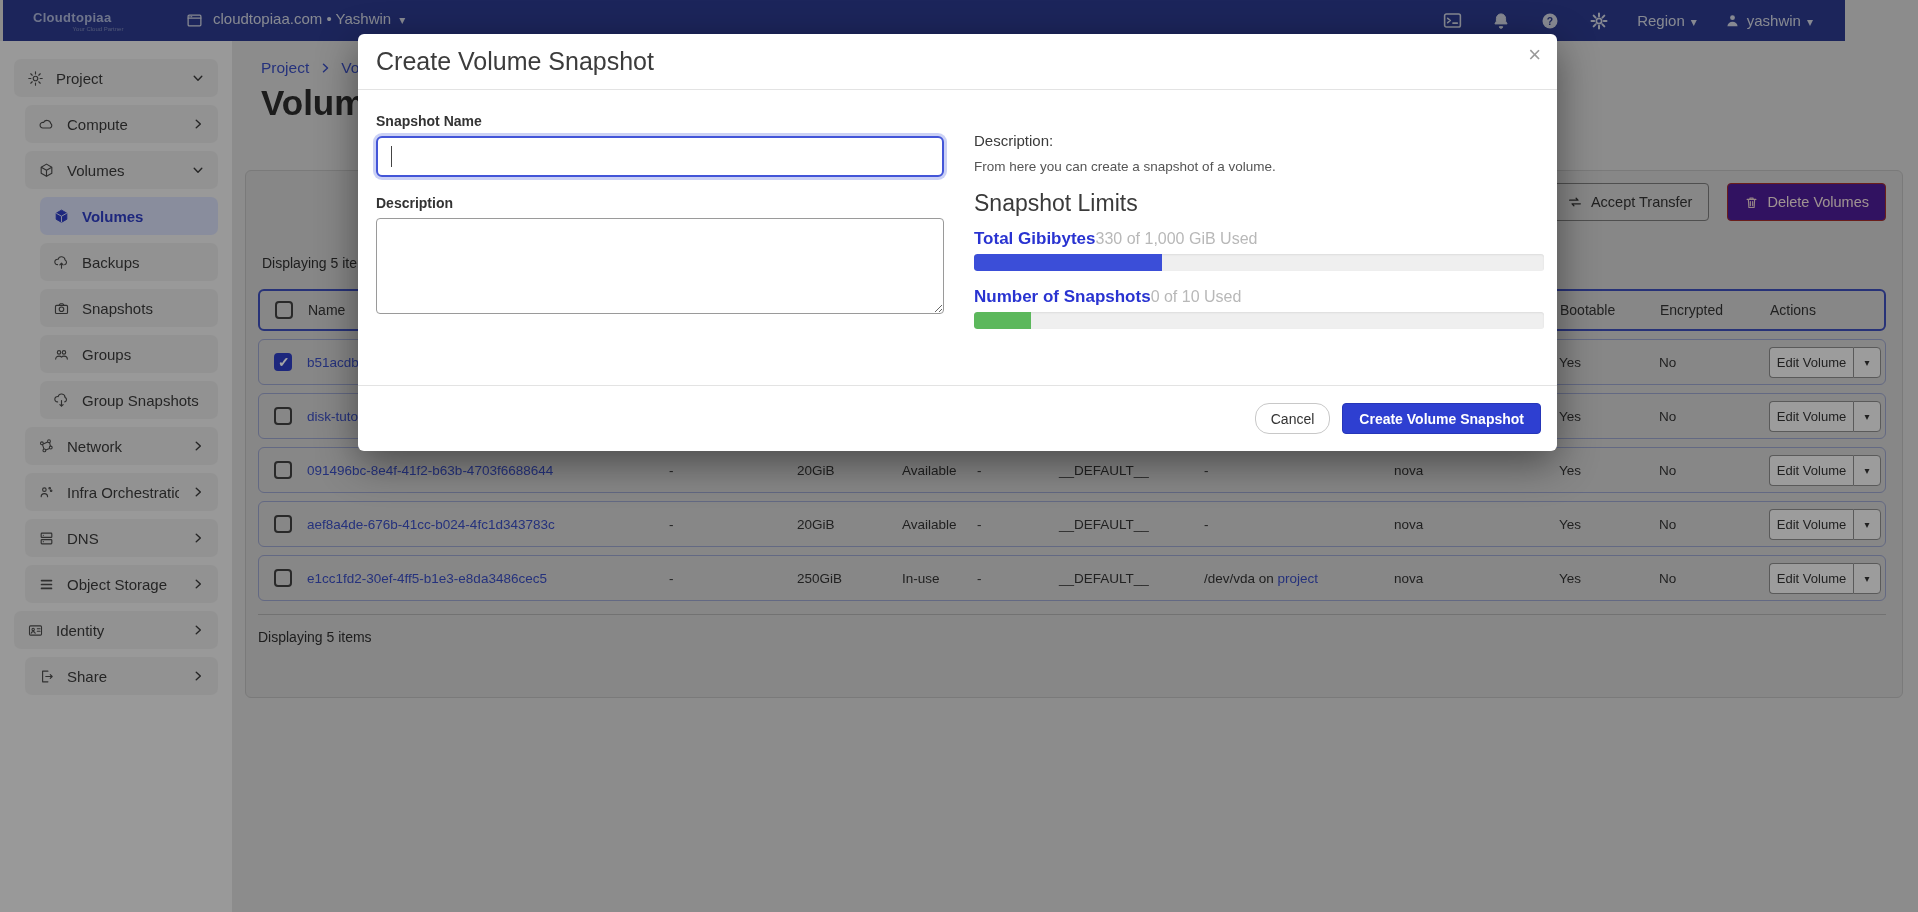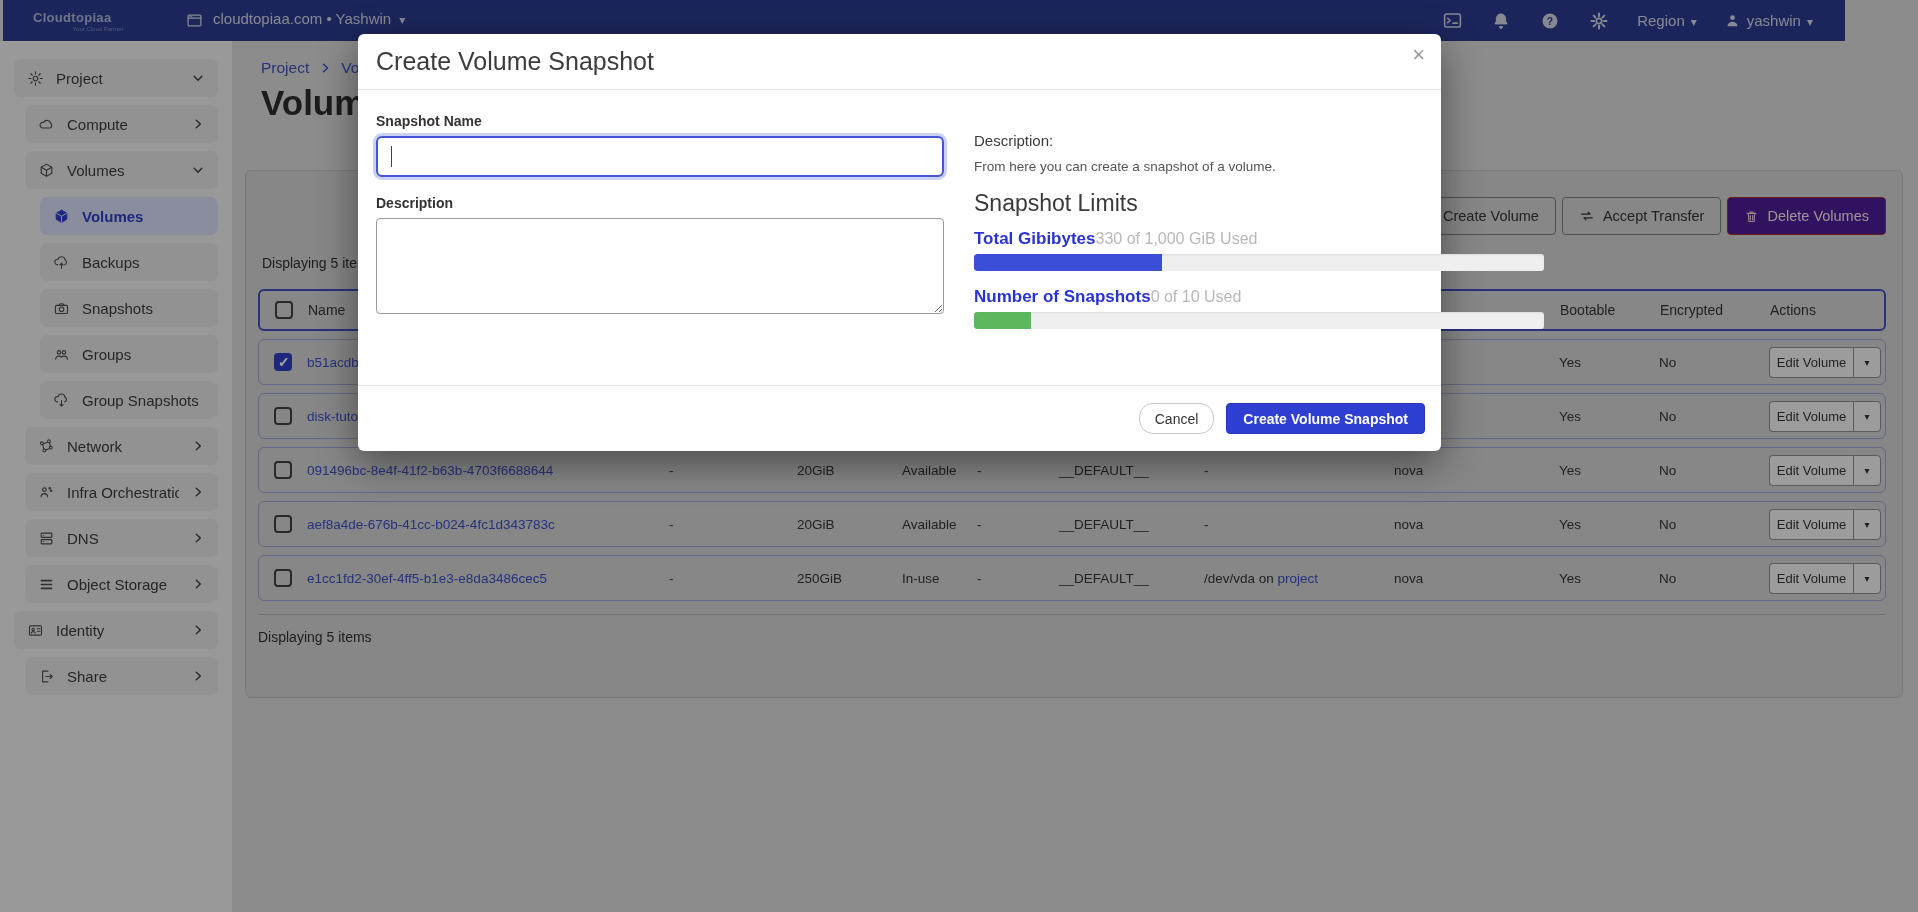--- a/index.html
+++ b/index.html
@@ -42,21 +42,21 @@
   .s-chev { width:15px; height:15px; display:flex; align-items:center; }
   
   .main { position:absolute; top:41px; left:232px; width:1686px; height:871px; }
   .breadcrumb { position:absolute; left:29px; top:18px; display:flex; align-items:center; gap:10px; font-size:15.5px; }
   .breadcrumb a { color:#3a4dbf; text-decoration:none; cursor:pointer; }
   .page-title { position:absolute; left:29px; top:42px; font-size:35px; font-weight:bold; color:#2b2b2b; }
   .panel {
     position:absolute; left:13px; top:129px; width:1658px; height:528px;
     background:#cfcfcf; border:1px solid #bcbcbc; border-radius:6px;
   }
-  .toolbar { position:absolute; top:26px; right:16px; display:flex; gap:6px; }
+  .toolbar { position:absolute; top:12px; right:16px; display:flex; gap:18px; }
   .tb-btn {
     height:38px; padding:0 16px; border-radius:4px; font-size:14.5px;
     display:flex; align-items:center; gap:8px; cursor:pointer;
     background:transparent; border:1px solid #7a7a7a; color:#333;
   }
   .tb-btn.danger { background:#4c1d95; border-color:#a52f2a; color:#f3e0e0; }
   .displaying { font-size:14px; color:#2f2f2f; }
   .displaying.top { position:absolute; left:16px; top:84px; }
   .table-wrap { position:absolute; left:12px; top:118px; width:1628px; }
   .trow {
@@ -80,21 +80,21 @@
   }
   .btn-caret {
     width:28px; background:#f0f0f0; border:1px solid #8a8a8a; border-radius:0 4px 4px 0;
     cursor:pointer; font-size:10px; color:#333;
   }
   .table-bottom-line { margin-top:13px; border-top:1px solid #b0b0b0; width:1628px; }
   .displaying.bottom { margin-top:14px; margin-left:0; }
   
   .backdrop { position:fixed; inset:0; background:rgba(0,0,0,0.35); z-index:40; }
   .modal {
-    position:absolute; left:358px; top:34px; width:1083px; height:417px;
+    position:absolute; left:358px; top:34px; width:1199px; height:417px;
     background:#fff; border-radius:6px; z-index:50;
     box-shadow:0 12px 40px rgba(0,0,0,.45);
     display:flex; flex-direction:column;
   }
   .modal-header { height:56px; border-bottom:1px solid #e3e3e3; display:flex; align-items:center; padding:0 18px; position:relative; }
   .modal-title { font-size:25px; font-weight:500; color:#3c3c3c; }
   .modal-close { position:absolute; right:16px; top:8px; font-size:22px; color:#9a9a9a; background:none; border:none; cursor:pointer; font-family:"Liberation Sans", sans-serif; }
   .modal-body { flex:1; position:relative; }
   .form-col { position:absolute; left:18px; top:23px; width:568px; }
   .field-label { display:block; font-size:14px; font-weight:600; color:#333; }

